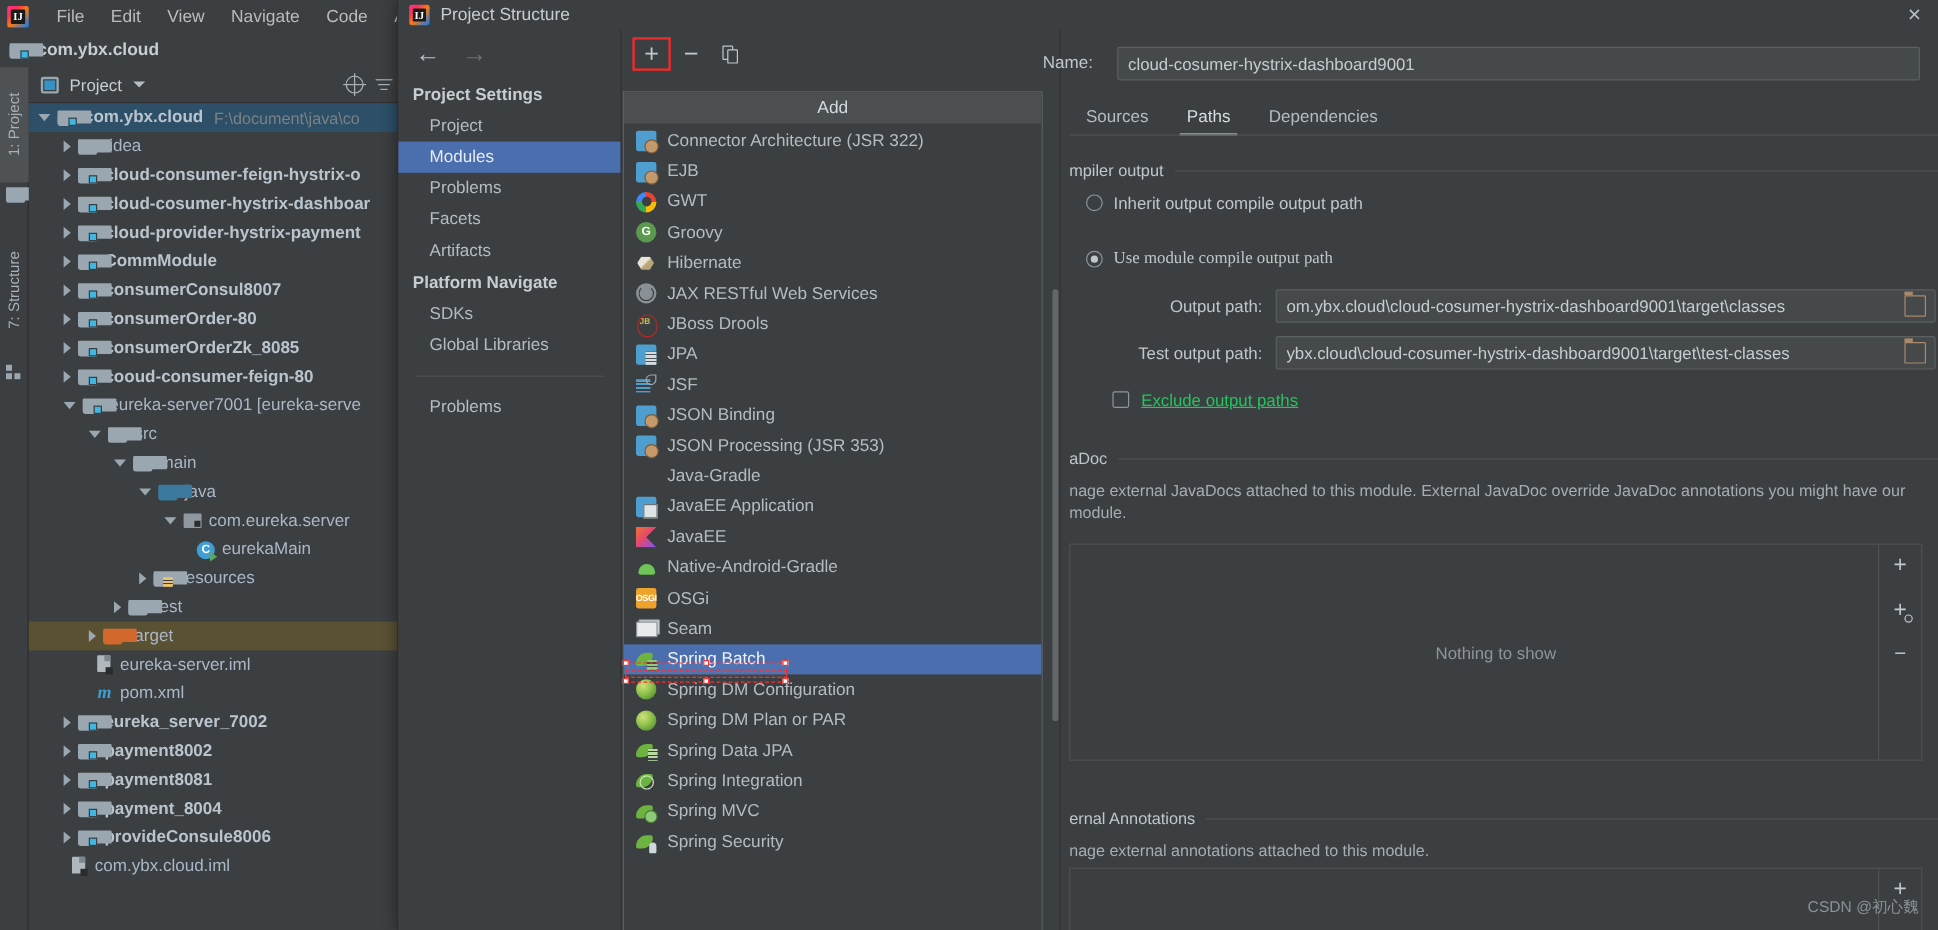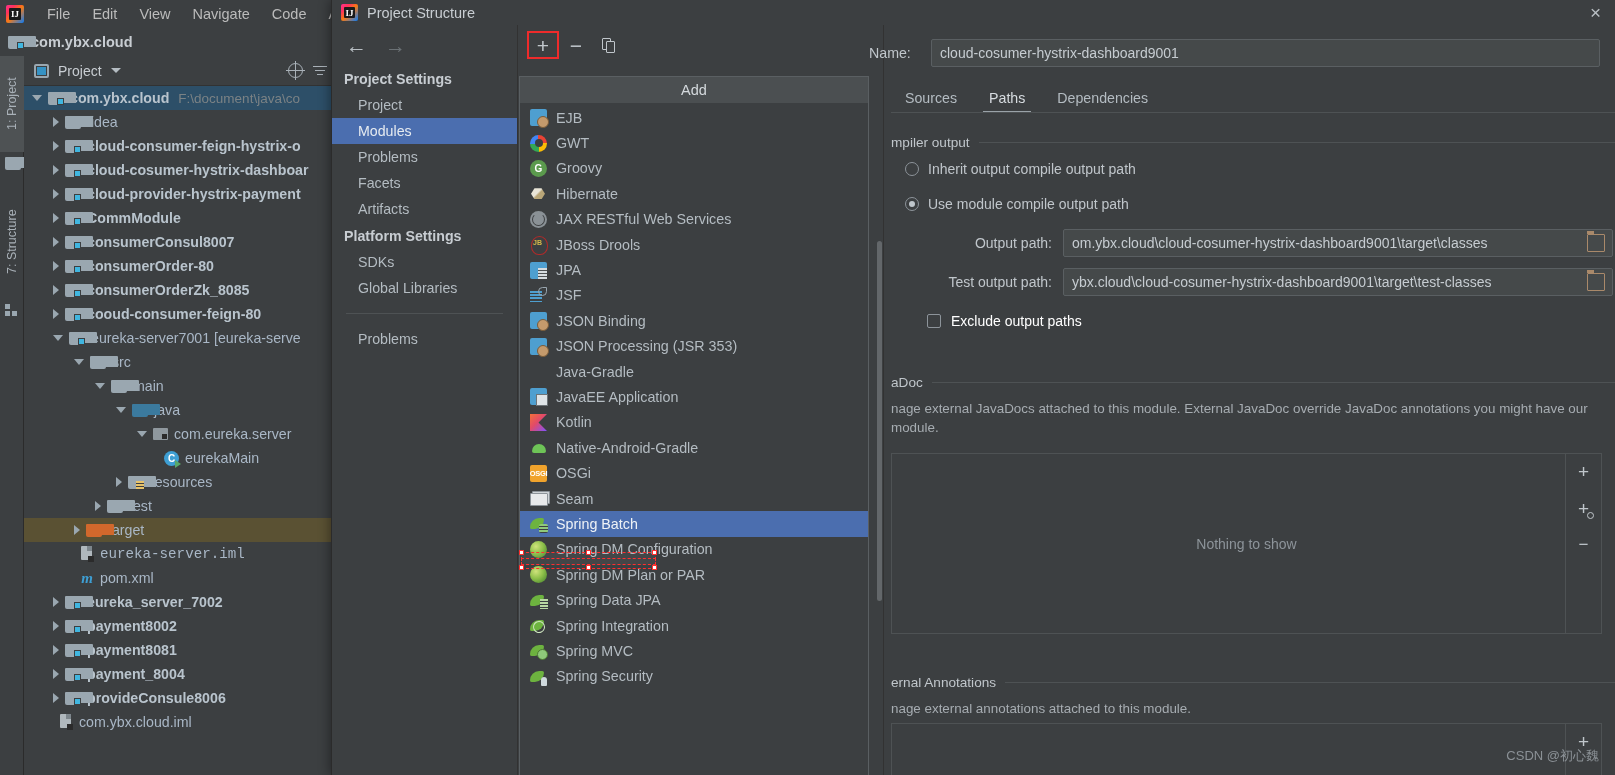--- a/index.html
+++ b/index.html
@@ -438,21 +438,21 @@
     width: 16px; height: 13px;
   }
   .browse-ic .b { position: absolute; inset: 0; border: 1.4px solid #a9896a; border-radius: 1px; }
   .browse-ic .t { position: absolute; left: 0; top: -3px; width: 7px; height: 3px; background: #a9896a; }
 
   .cb-row { display: flex; align-items: center; gap: 10px; height: 24px; }
   .checkbox {
     width: 14px; height: 14px; border: 1.4px solid #8d949a; border-radius: 2px;
     background: #3c3f41; flex: none;
   }
-  .cb-lbl { color: #ffffff; font-size: 14px; }
+  .cb-lbl { color: #22c55e; font-size: 14px; text-decoration: underline; }
 
   .desc { color: #a6acb1; font-size: 13.4px; line-height: 1.45; }
 
   .listbox {
     background: #3c3f41; border: 1px solid #4e5254; position: relative;
   }
   .listbox .empty {
     position: absolute; left: 0; right: 0; top: 50%; transform: translateY(-50%);
     text-align: center; color: #8d949a; font-size: 14px;
   }
@@ -690,21 +690,21 @@
           <span class="tlabel">test</span>
         </div>
         <div class="trow sel-olive" style="padding-left: 50px;">
           <span class="arw " style="margin-right: 6px;"></span>
           <span class="folder orange">
             <span class="body"></span>
             <span class="tab"></span>
           </span>
           <span class="tlabel">target</span>
         </div>
-        <div class="trow" style="padding-left: 50px; font-family: Liberation Mono, monospace;">
+        <div class="trow" style="padding-left: 50px;">
           <span class="arw none" style="margin-right: 6px;"></span>
           <span class="file-ic">
             <span class="pg"></span>
             <span class="fold"></span>
             <span class="bdg"></span>
           </span>
           <span class="tlabel">eureka-server.iml</span>
         </div>
         <div class="trow" style="padding-left: 50px;">
           <span class="arw none" style="margin-right: 6px;"></span>
@@ -783,21 +783,21 @@
         <div class="nav-arrows">
           <span class="ar">←</span>
           <span class="ar dim">→</span>
         </div>
         <div class="nav-group">Project Settings</div>
         <div class="nav-item">Project</div>
         <div class="nav-item active">Modules</div>
         <div class="nav-item">Problems</div>
         <div class="nav-item">Facets</div>
         <div class="nav-item">Artifacts</div>
-        <div class="nav-group">Platform Settings</div>
+        <div class="nav-group">Platform Navigate</div>
         <div class="nav-item">SDKs</div>
         <div class="nav-item">Global Libraries</div>
         <div class="nav-sep"></div>
         <div class="nav-item">Problems</div>
       </div>
 
       <div class="ps-toolbar">
         <div class="tb-btn highlight">
           <span class="plus-g">+</span>
         </div>
@@ -832,21 +832,21 @@
           <div class="group-title">
             <span class="g-txt">mpiler output</span>
             <span class="g-line"></span>
           </div>
 
           <div style="position:absolute;left:14px;top:23px;width:700px;">
             <div class="radio-row">
               <span class="radio"></span>
               <span class="radio-lbl">Inherit output compile output path</span>
             </div>
-            <div class="radio-row" style="margin-top:13px;">
+            <div class="radio-row" style="margin-top:25px;font-family:Liberation Serif, serif;">
               <span class="radio on"></span>
               <span class="radio-lbl">Use module compile output path</span>
             </div>
 
             <div class="path-row" style="margin-top:13px;">
               <span class="path-lbl">Output path:</span>
               <span class="txtfield path-field">om.ybx.cloud\cloud-cosumer-hystrix-dashboard9001\target\classes</span>
               <span style="position:relative;margin-left:-26px;width:18px;">
                 <span class="browse-ic" style="position:static;display:inline-block;transform:none;">
                   <span class="b"></span><span class="t"></span>
@@ -899,20 +899,24 @@
             </span>
           </div>
         </div>
       </div>
 
       <div class="add-menu">
         <div class="add-menu-title">Add</div>
         <div class="add-list" id="add-list">
             <div class="add-row">
               <span class="add-ic ic-jee"></span>
+              <span class="lbl">Connector Architecture (JSR 322)</span>
+            </div>
+            <div class="add-row">
+              <span class="add-ic ic-jee"></span>
               <span class="lbl">EJB</span>
             </div>
             <div class="add-row">
               <span class="add-ic ic-gwt"></span>
               <span class="lbl">GWT</span>
             </div>
             <div class="add-row">
               <span class="add-ic ic-groovy">G</span>
               <span class="lbl">Groovy</span>
             </div>
@@ -947,21 +951,21 @@
             <div class="add-row">
               <span class="add-ic ic-none"></span>
               <span class="lbl">Java-Gradle</span>
             </div>
             <div class="add-row">
               <span class="add-ic ic-jeeapp"></span>
               <span class="lbl">JavaEE Application</span>
             </div>
             <div class="add-row">
               <span class="add-ic ic-kotlin"></span>
-              <span class="lbl">Kotlin</span>
+              <span class="lbl">JavaEE</span>
             </div>
             <div class="add-row">
               <span class="add-ic ic-android"></span>
               <span class="lbl">Native-Android-Gradle</span>
             </div>
             <div class="add-row">
               <span class="add-ic ic-osgi">OSGI</span>
               <span class="lbl">OSGi</span>
             </div>
             <div class="add-row">

